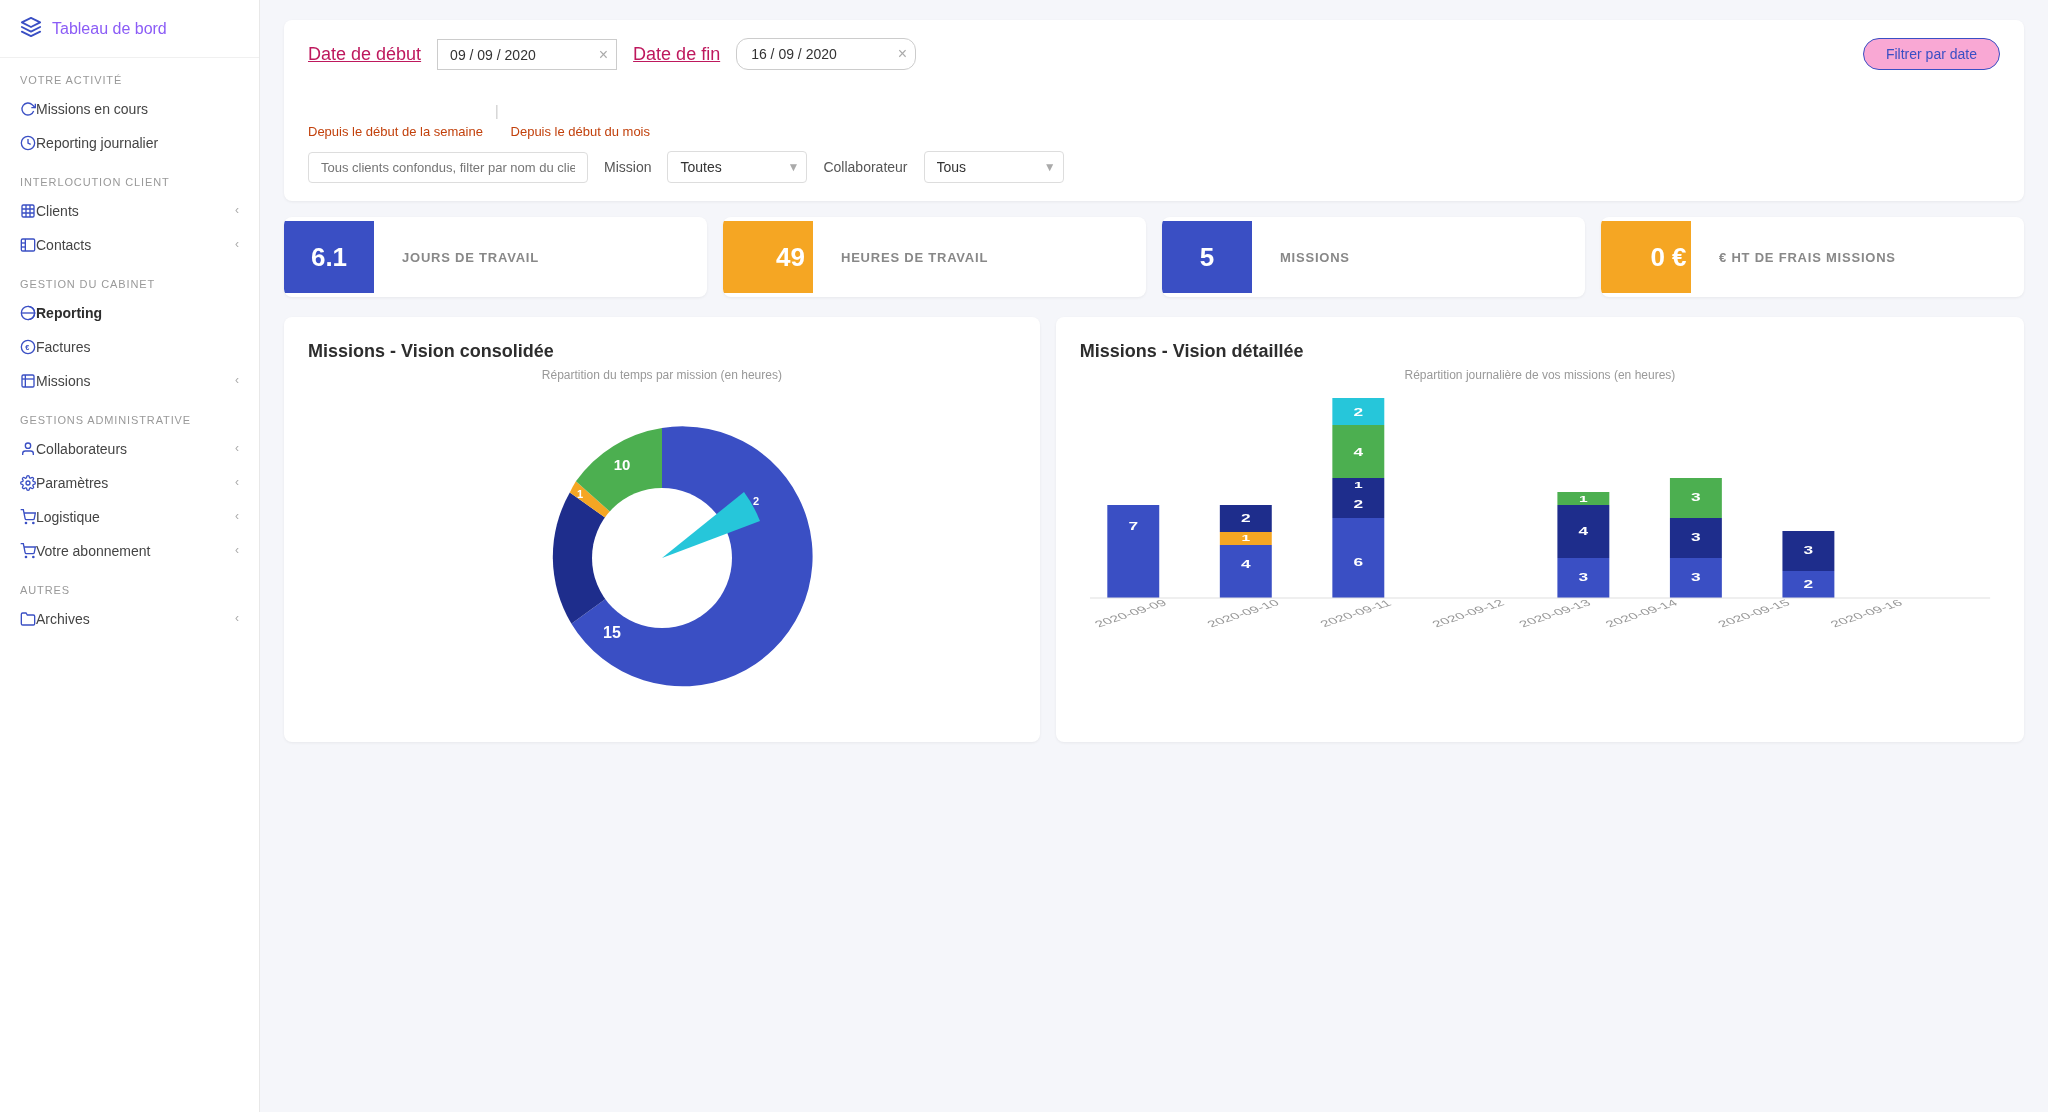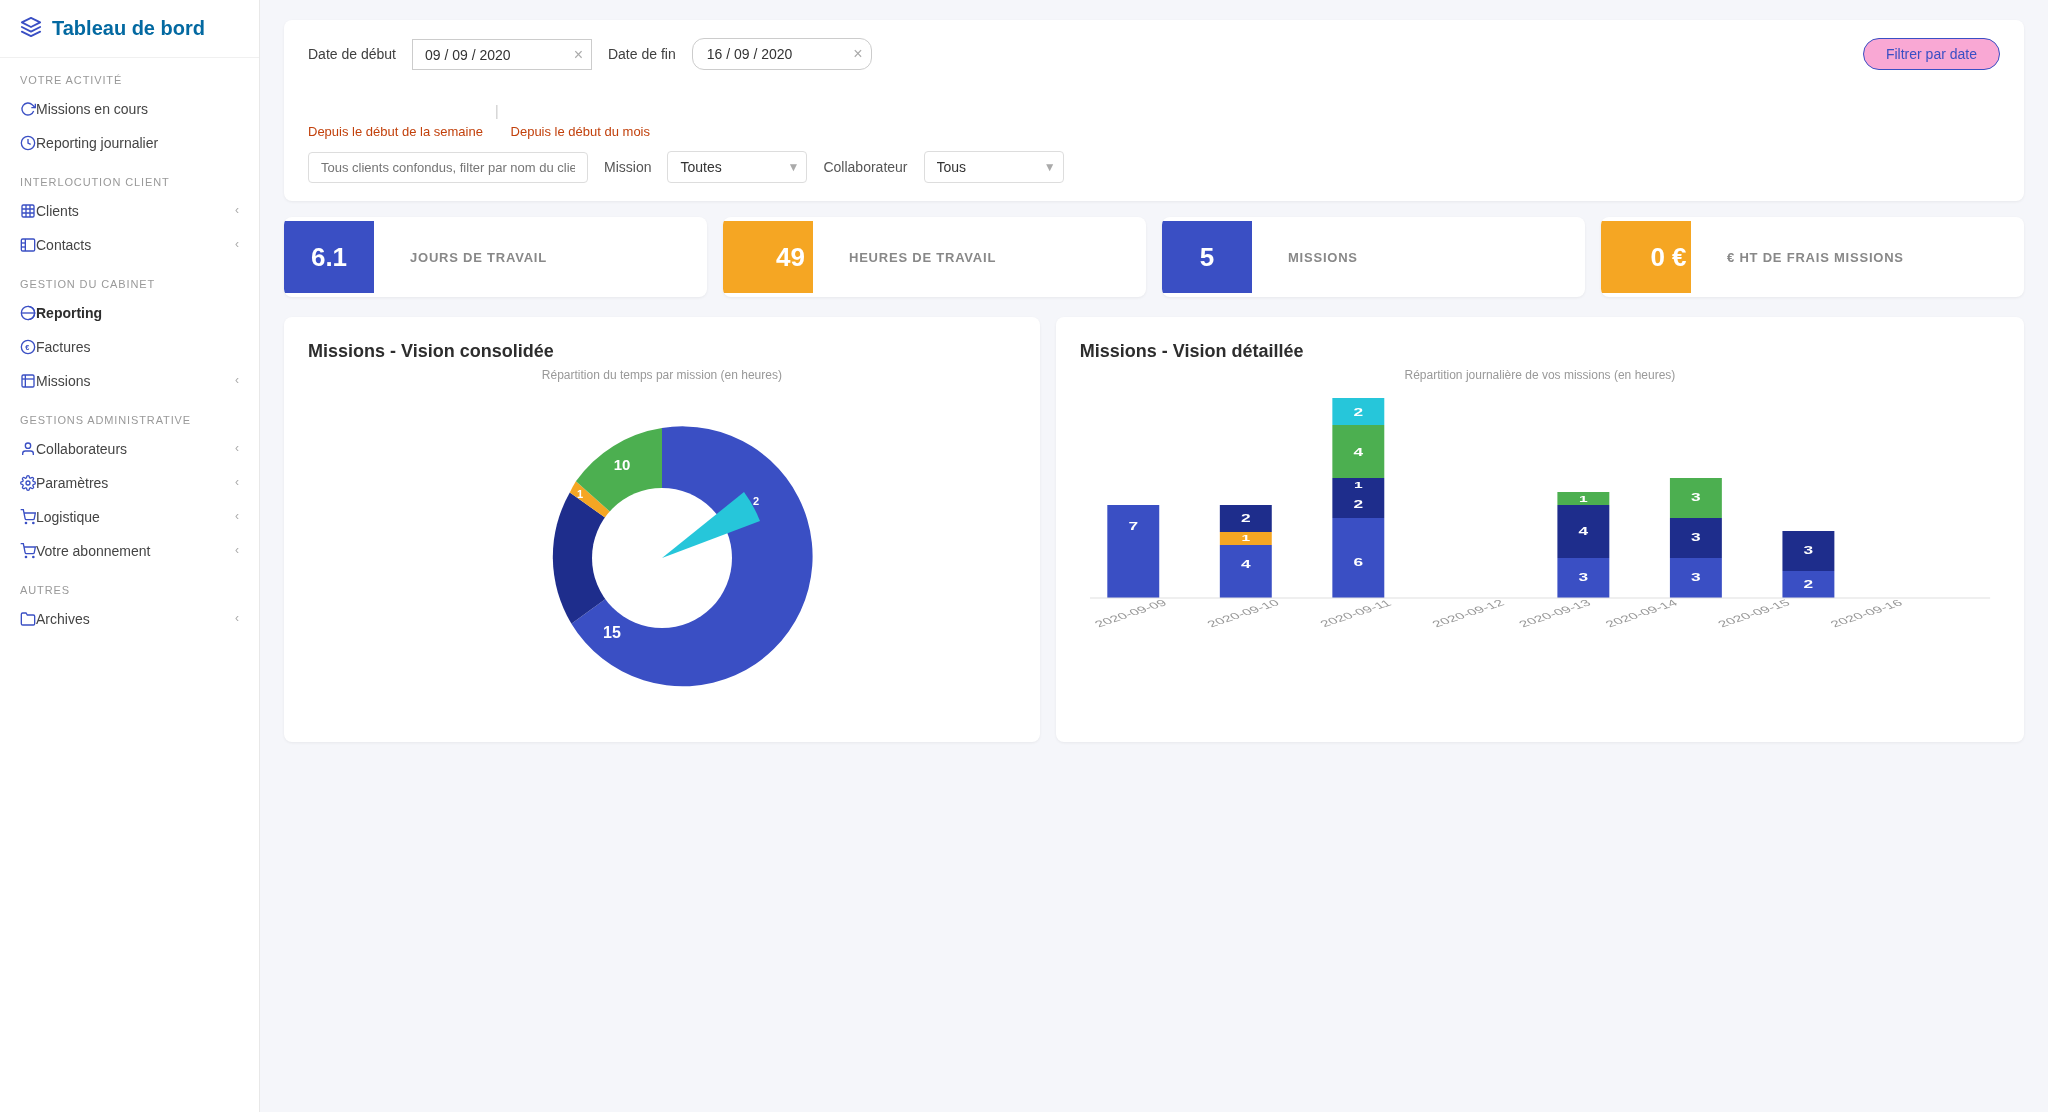--- a/index.html
+++ b/index.html
@@ -2,55 +2,55 @@
 <html><head>
   <meta charset="utf-8">
   <style>
     * { box-sizing: border-box; margin: 0; padding: 0; }
     body { font-family: -apple-system, BlinkMacSystemFont, 'Segoe UI', sans-serif; background: #f5f6fa; display: flex; height: 100vh; overflow: hidden; font-size: 14px; }
 
     
     .sidebar { width: 260px; min-width: 260px; background: #fff; border-right: 1px solid #e8e8e8; display: flex; flex-direction: column; padding: 0; overflow-y: auto; }
     .sidebar-header { padding: 16px 20px; display: flex; align-items: center; gap: 10px; border-bottom: 1px solid #f0f0f0; }
     .sidebar-logo { color: #3a4fc4; }
-    .sidebar-title { font-size: 20px; font-weight: 700; color: #0369a1; }
+    .sidebar-title { font-size: 16px; font-weight: 400; color: #8b5cf6; }
     .sidebar-section-label { font-size: 11px; font-weight: 400; color: #999; letter-spacing: 0.08em; padding: 16px 20px 6px; text-transform: uppercase; }
     .sidebar-item { display: flex; align-items: flex-start; gap: 0; padding: 9px 20px; cursor: pointer; color: #444; font-size: 14px; position: relative; }
     .sidebar-item.active { font-weight: 700; color: #2d2d2d; }
     .sidebar-item .icon { color: #3a4fc4; display: flex; align-items: center; }
     .sidebar-item .chevron { margin-left: auto; color: #aaa; font-size: 12px; }
 
     
     .main { flex: 1; overflow-y: auto; background: #f5f6fa; }
     .main-inner { padding: 20px 24px; }
 
     
     .filter-bar { background: #fff; border-radius: 8px; padding: 18px 24px; margin-bottom: 16px; box-shadow: 0 1px 3px rgba(0,0,0,0.06); }
     .filter-row1 { display: flex; align-items: center; gap: 16px; margin-bottom: 12px; }
-    .filter-label { color: #404040; font-size: 14px; white-space: nowrap; }
+    .filter-label { color: #be185d; font-size: 18px; white-space: nowrap; text-decoration: underline; }
     .date-input { border: 1px solid #ddd; border-radius: 4px; padding: 7px 32px 7px 12px; font-size: 14px; color: #333; background: #fff; position: relative; display: flex; align-items: center; gap: 6px; min-width: 180px; }
     .date-input .clear-icon { position: absolute; right: 8px; color: #aaa; cursor: pointer; font-size: 16px; }
     .filter-btn { margin-left: auto; border: 1.5px solid #3a4fc4; border-radius: 20px; padding: 7px 22px; color: #3a4fc4; background: #f9a8d4; cursor: pointer; font-size: 14px; white-space: nowrap; }
     .filter-row2 { display: flex; align-items: center; gap: 8px; margin-bottom: 12px; }
     .quick-link { color: #c2410c; cursor: pointer; font-size: 13px; margin-top: 42px; }
     .filter-row3 { display: flex; align-items: center; gap: 16px; }
     .client-input { border: 1px solid #ddd; border-radius: 4px; padding: 7px 12px; font-size: 13px; color: #aaa; width: 280px; }
     .mission-label { color: #555; font-size: 14px; }
     .select-wrap { position: relative; display: inline-block; }
     .filter-select { border: 1px solid #ddd; border-radius: 4px; padding: 7px 32px 7px 12px; font-size: 14px; color: #333; appearance: none; background: #fff; cursor: pointer; min-width: 140px; }
     .select-arrow { position: absolute; right: 8px; top: 50%; transform: translateY(-50%); color: #aaa; pointer-events: none; font-size: 12px; }
     .collab-label { color: #555; font-size: 14px; }
 
     
     .kpi-row { display: flex; gap: 16px; margin-bottom: 20px; }
     .kpi-card { background: #fff; border-radius: 8px; box-shadow: 0 1px 3px rgba(0,0,0,0.06); display: flex; align-items: center; flex: 1; overflow: hidden; min-height: 80px; }
     .kpi-value-box { display: flex; align-items: center; justify-content: center; min-width: 90px; height: 72px; font-size: 26px; font-weight: 700; color: #fff; }
     .kpi-blue { background: #3a4fc4; }
     .kpi-orange { background: #f5a623; padding-left: 45px; }
-    .kpi-label { padding: 0 36px; font-size: 13px; font-weight: 600; color: #888; letter-spacing: 0.06em; text-transform: uppercase; }
+    .kpi-label { padding: 0 28px; font-size: 13px; font-weight: 600; color: #888; letter-spacing: 0.06em; text-transform: uppercase; }
 
     
     .charts-row { display: flex; gap: 16px; }
     .chart-card { background: #fff; border-radius: 8px; box-shadow: 0 1px 3px rgba(0,0,0,0.06); flex: 1; padding: 24px; }
     .chart-title { font-size: 18px; font-weight: 700; color: #2d2d2d; margin-bottom: 6px; }
     .chart-subtitle { font-size: 12px; color: #999; text-align: center; margin-bottom: 16px; }
 
     
     .donut-container { display: flex; justify-content: center; align-items: center; height: 320px; }
     svg.donut { overflow: visible; }

